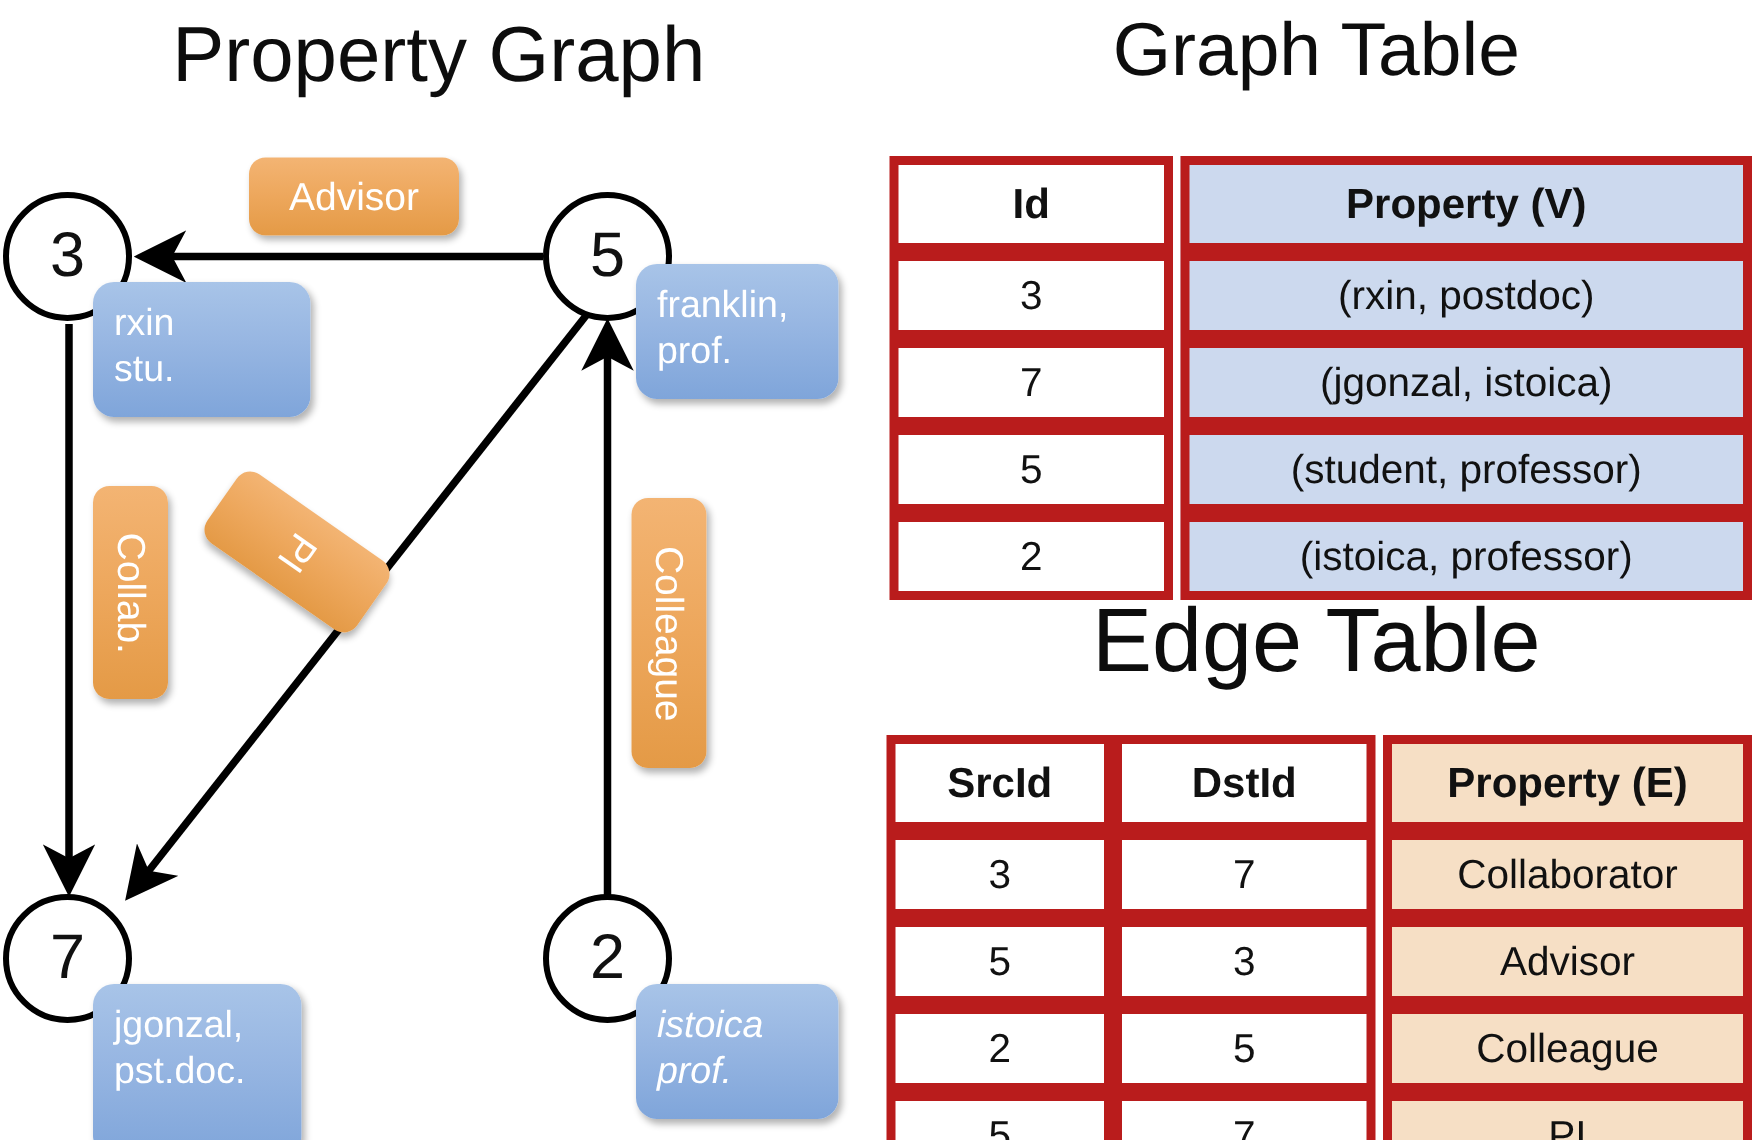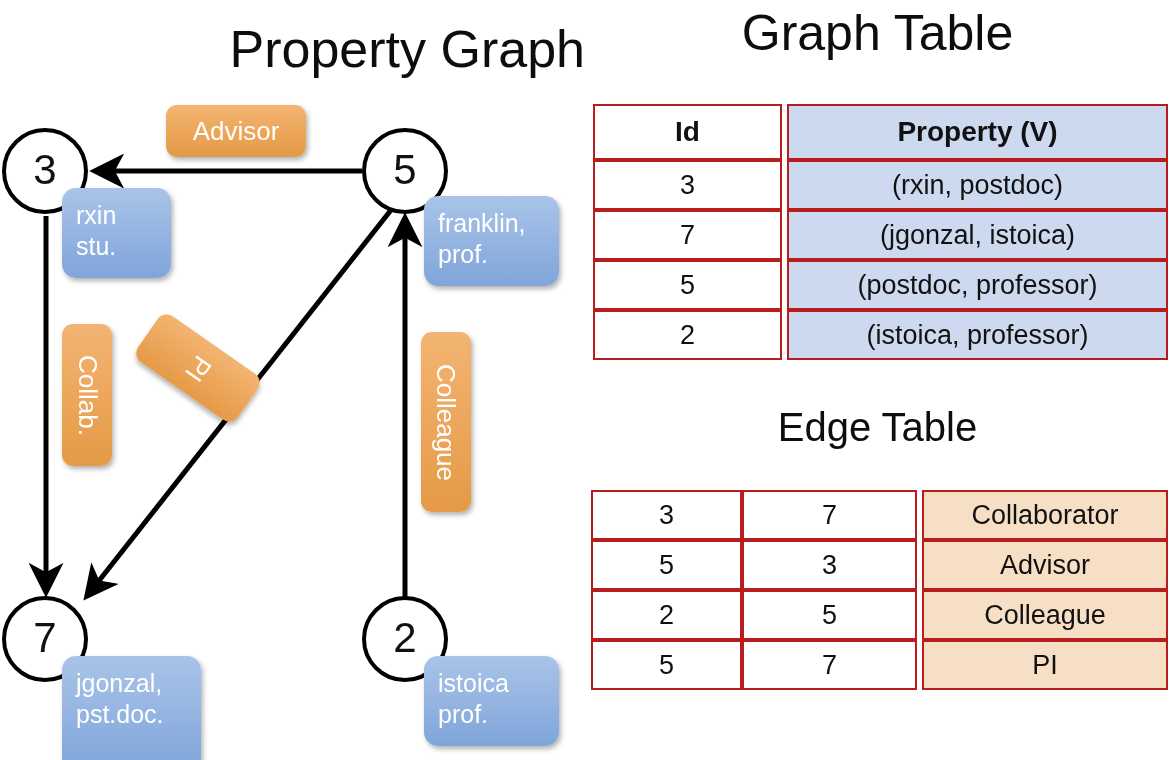--- a/index.html
+++ b/index.html
@@ -11,23 +11,23 @@
 
   
   .title{
     position:absolute;text-align:center;
     font-family:"Liberation Sans","DejaVu Sans",sans-serif;
     font-weight:300;
     color:#0d0d0d;
     letter-spacing:0px;
     white-space:nowrap;
   }
-  #title-property-graph{left:0;top:20px;width:585px;font-size:52px;line-height:58px;text-align:right;}
+  #title-property-graph{left:0;top:8px;width:585px;font-size:52px;line-height:58px;}
   #title-vertex-table{left:585px;top:4px;width:585px;font-size:50px;line-height:58px;}
-  #title-edge-table{left:585px;top:398px;width:585px;font-size:40px;line-height:58px;}
+  #title-edge-table{left:585px;top:398px;width:585px;font-size:60px;line-height:58px;}
 
   
   #graph-svg{position:absolute;left:0;top:0;width:585px;height:760px;}
 
   
   .node{
     position:absolute;width:86px;height:86px;border-radius:50%;
     border:4px solid #000;background:#fff;
     display:flex;align-items:center;justify-content:center;
     font-size:42px;font-weight:300;color:#111;
@@ -61,21 +61,21 @@
     transform-origin:center center;
   }
   .eprop.diag span{display:block;}
 
   
   table.grid{
     position:absolute;border-collapse:separate;border-spacing:0;
     table-layout:fixed;
   }
   table.grid td,table.grid th{
-    border:2px solid #b91c1c;
+    border:6px solid #b91c1c;
     text-align:center;vertical-align:middle;
     font-size:27px;font-weight:400;color:#111;
     padding:0;height:46px;
     background:#fff;
   }
   table.grid th{font-weight:bold;font-size:28px;height:52px;}
   .cell-blue{background:#ccd9ee !important;margin-top:40px;}
   .cell-orange{background:#f6dfc5 !important;}
   .gapcol{border:none !important;background:transparent !important;width:5px;}
 
@@ -109,33 +109,33 @@
 <div class="node" style="left:362px;top:128px;">
   <span>5</span>
 </div>
 <div class="node" style="left:2px;top:596px;">
   <span>7</span>
 </div>
 <div class="node" style="left:362px;top:596px;">
   <span>2</span>
 </div>
 
-<div class="vprop" style="left:62px;top:188px;width:109px;height:90px;">
+<div class="vprop" style="left:62px;top:188px;width:145px;height:90px;">
   <div>rxin</div>
   <div>stu.</div>
 </div>
-<div class="vprop" style="left:424px;top:196px;width:135px;height:90px;">
+<div class="vprop" style="left:424px;top:176px;width:135px;height:90px;">
   <div>franklin,</div>
   <div>prof.</div>
 </div>
 <div class="vprop" style="left:62px;top:656px;width:139px;height:115px;">
   <div>jgonzal,</div>
   <div>pst.doc.</div>
 </div>
-<div class="vprop" style="left:424px;top:656px;width:135px;height:90px;">
+<div class="vprop" style="left:424px;top:656px;width:135px;height:90px;font-style:italic;">
   <div>istoica</div>
   <div>prof.</div>
 </div>
 
 <div class="eprop" style="left:166px;top:105px;width:140px;height:52px;">
   <span>Advisor</span>
 </div>
 
 <div class="eprop vert" style="left:62px;top:324px;width:50px;height:142px;">
   <span>Collab.</span>
@@ -169,41 +169,47 @@
       <td class="cell-blue">(rxin, postdoc)</td>
     </tr>
     <tr>
       <td>7</td>
       <td class="gapcol"></td>
       <td class="cell-blue">(jgonzal, istoica)</td>
     </tr>
     <tr>
       <td>5</td>
       <td class="gapcol"></td>
-      <td class="cell-blue">(postdoc, professor)</td>
+      <td class="cell-blue">(student, professor)</td>
     </tr>
     <tr>
       <td>2</td>
       <td class="gapcol"></td>
       <td class="cell-blue">(istoica, professor)</td>
     </tr>
   </tbody>
 </table>
 
 <div class="title" id="title-edge-table">Edge Table</div>
 
 <table class="grid" id="edge-table">
   <colgroup>
     <col style="width:151px;">
       <col style="width:175px;">
       <col class="gapcol" style="width:5px;">
       <col style="width:246px;">
   </colgroup>
   <tbody>
     <tr>
+      <th>SrcId</th>
+      <th>DstId</th>
+      <td class="gapcol"></td>
+      <th class="cell-orange">Property (E)</th>
+    </tr>
+    <tr>
       <td>3</td>
       <td>7</td>
       <td class="gapcol"></td>
       <td class="cell-orange">Collaborator</td>
     </tr>
     <tr>
       <td>5</td>
       <td>3</td>
       <td class="gapcol"></td>
       <td class="cell-orange">Advisor</td>

